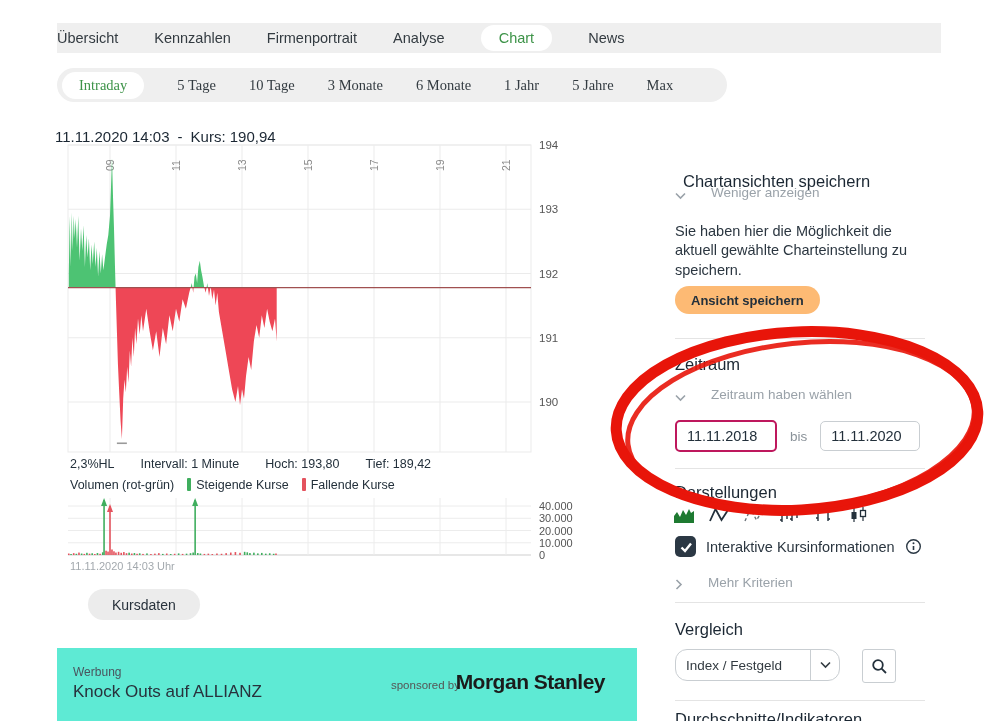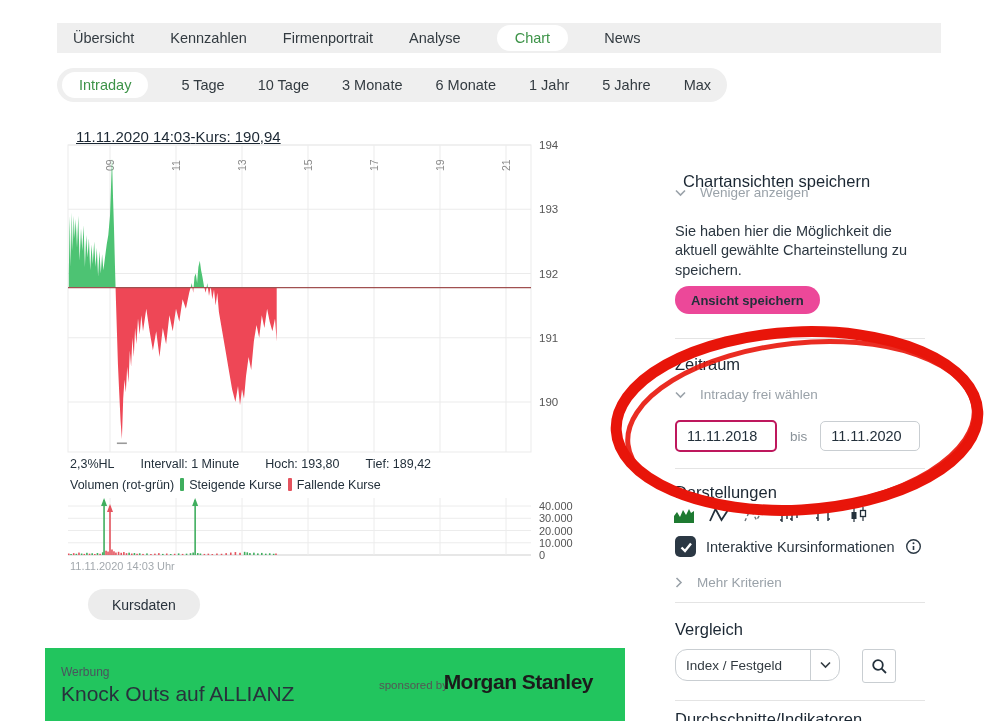--- a/index.html
+++ b/index.html
@@ -4,51 +4,51 @@
 <style>
   html,body{margin:0;padding:0;}
   body{
     width:999px;height:721px;position:relative;overflow:hidden;background:#fff;
     font-family:"Liberation Sans","DejaVu Sans",sans-serif;color:#2b3640;
     -webkit-font-smoothing:antialiased;
   }
   .abs{position:absolute;}
   
   .navbar{left:57px;top:23px;width:884px;height:30px;background:#efefef;
-    display:flex;align-items:center;gap:36px;padding-left:16px;box-sizing:border-box;
+    display:flex;align-items:center;gap:36px;box-sizing:border-box;
     font-size:14.5px;color:#333b41;}
   .navbar .tab{cursor:pointer;white-space:nowrap;}
   .navbar .tab.active{background:#fff;border-radius:16px;padding:5px 18px;color:#3d9348;}
   .periodbar{left:57px;top:68px;width:670px;height:34px;background:#efefef;border-radius:17px;
     display:flex;align-items:center;gap:33px;padding:0 5px;box-sizing:border-box;
-    font-size:14.5px;color:#333b41;}
+    font-size:14.5px;color:#333b41;font-family:Liberation Serif, serif;}
   .periodbar .tab{cursor:pointer;white-space:nowrap;}
   .periodbar .tab.active{background:#fff;border-radius:15px;padding:5px 17px;color:#3d9348;}
   
-  .chart-header{left:76px;top:128px;font-size:15px;color:#1b2733;display:flex;text-decoration:underline;}
+  .chart-header{left:55px;top:128px;font-size:15px;color:#1b2733;display:flex;gap:8px;}
   .chart-stats{left:70px;top:457px;display:flex;gap:26px;font-size:12.5px;color:#23303b;}
-  .vol-legend{left:70px;top:478px;display:flex;gap:6px;align-items:flex-start;font-size:12.5px;color:#23303b;}
+  .vol-legend{left:70px;top:478px;display:flex;gap:13px;align-items:flex-start;font-size:12.5px;color:#23303b;}
   .vol-legend .sw{display:inline-block;width:4px;height:13px;border-radius:1px;margin-right:5px;vertical-align:-2px;}
   .chart-timestamp{left:70px;top:560px;font-size:11px;color:#a3a9ae;}
   .chart-buttons{left:88px;top:589px;display:flex;gap:7px;}
   .pill-btn{background:#ececec;border:none;border-radius:16px;height:31px;padding:0 24px;
     font-size:14px;color:#28323c;font-family:inherit;cursor:pointer;}
   
-  .ad{left:45px;top:648px;width:580px;height:73px;background:#22c55e;}
+  .ad{left:57px;top:648px;width:580px;height:73px;background:#5eead4;}
   .ad .label{position:absolute;left:16px;top:17px;font-size:12px;color:#4a545e;}
-  .ad .title{position:absolute;left:16px;top:34px;font-size:21px;color:#28323c;}
+  .ad .title{position:absolute;left:16px;top:34px;font-size:17px;color:#28323c;}
   .ad .sponsored{position:absolute;right:177px;top:31px;font-size:11.5px;color:#555;}
   .ad .sponsor{position:absolute;right:32px;top:22px;font-size:21px;font-weight:700;
     letter-spacing:-0.5px;color:#1b1b1b;}
   
   .sb-h{left:675px;width:250px;font-size:16.5px;color:#1b2733;font-weight:500;}
-  .sb-link{left:675px;display:flex;align-items:center;gap:14px;font-size:13.5px;color:#9aa2a9;cursor:pointer;}
+  .sb-link{left:675px;display:flex;align-items:flex-end;gap:25px;font-size:13.5px;color:#9aa2a9;cursor:pointer;}
   .sb-p{left:675px;width:252px;font-size:14.5px;line-height:1.33;color:#2b3640;}
   .sb-divider{left:675px;width:250px;height:1px;background:#e4e4e4;}
-  .save-btn{left:675px;top:286px;background:#ec4899;border:none;border-radius:15px;height:28px;
+  .save-btn{left:675px;top:286px;background:#fdba74;border:none;border-radius:15px;height:28px;
     padding:0 16px;font-size:13px;font-weight:700;color:#23303b;font-family:inherit;cursor:pointer;}
   .date-row{left:675px;top:420px;display:flex;align-items:center;}
   .date-input{height:28px;width:88px;font-size:14.5px;color:#23303b;font-family:inherit;
     padding:0 0 0 10px;border-radius:5px;}
   .date-input.focused{border:2px solid #be185d;}
   .date-input.normal{border:1px solid #c9ced2;}
   .bis{font-size:13.5px;color:#8a9299;margin:0 13px;}
   .icon-row{left:673px;top:505px;display:flex;gap:13px;}
   .icon-btn{width:22px;height:20px;display:flex;align-items:center;justify-content:center;cursor:pointer;}
   .check-row{left:675px;top:536px;display:flex;align-items:center;gap:10px;}
@@ -259,21 +259,21 @@
 <p class="abs sb-p" style="top:222px;margin:0">Sie haben hier die Möglichkeit die aktuell gewählte Charteinstellung zu speichern.</p>
 <button class="abs save-btn">Ansicht speichern</button>
 
 <div class="abs sb-divider" style="top:338px"></div>
 
 <h2 class="abs sb-h" style="top:355px;margin:0">Zeitraum</h2>
 <div class="abs sb-link" style="top:387px">
   <svg width="11" height="8">
       <polyline points="1,1.5 5.5,6 10,1.5" fill="none" stroke="#9aa2a9" stroke-width="1.6"></polyline>
     </svg>
-  <span>Intraday frei wählen</span>
+  <span>Zeitraum haben wählen</span>
 </div>
 <div class="abs date-row">
   <input class="date-input focused" value="11.11.2018" style="">
   <span class="bis">bis</span>
   <input class="date-input normal" value="11.11.2020" style="">
 </div>
 
 <div class="abs sb-divider" style="top:468px"></div>
 
 <h2 class="abs sb-h" style="top:483px;margin:0">Darstellungen</h2>

